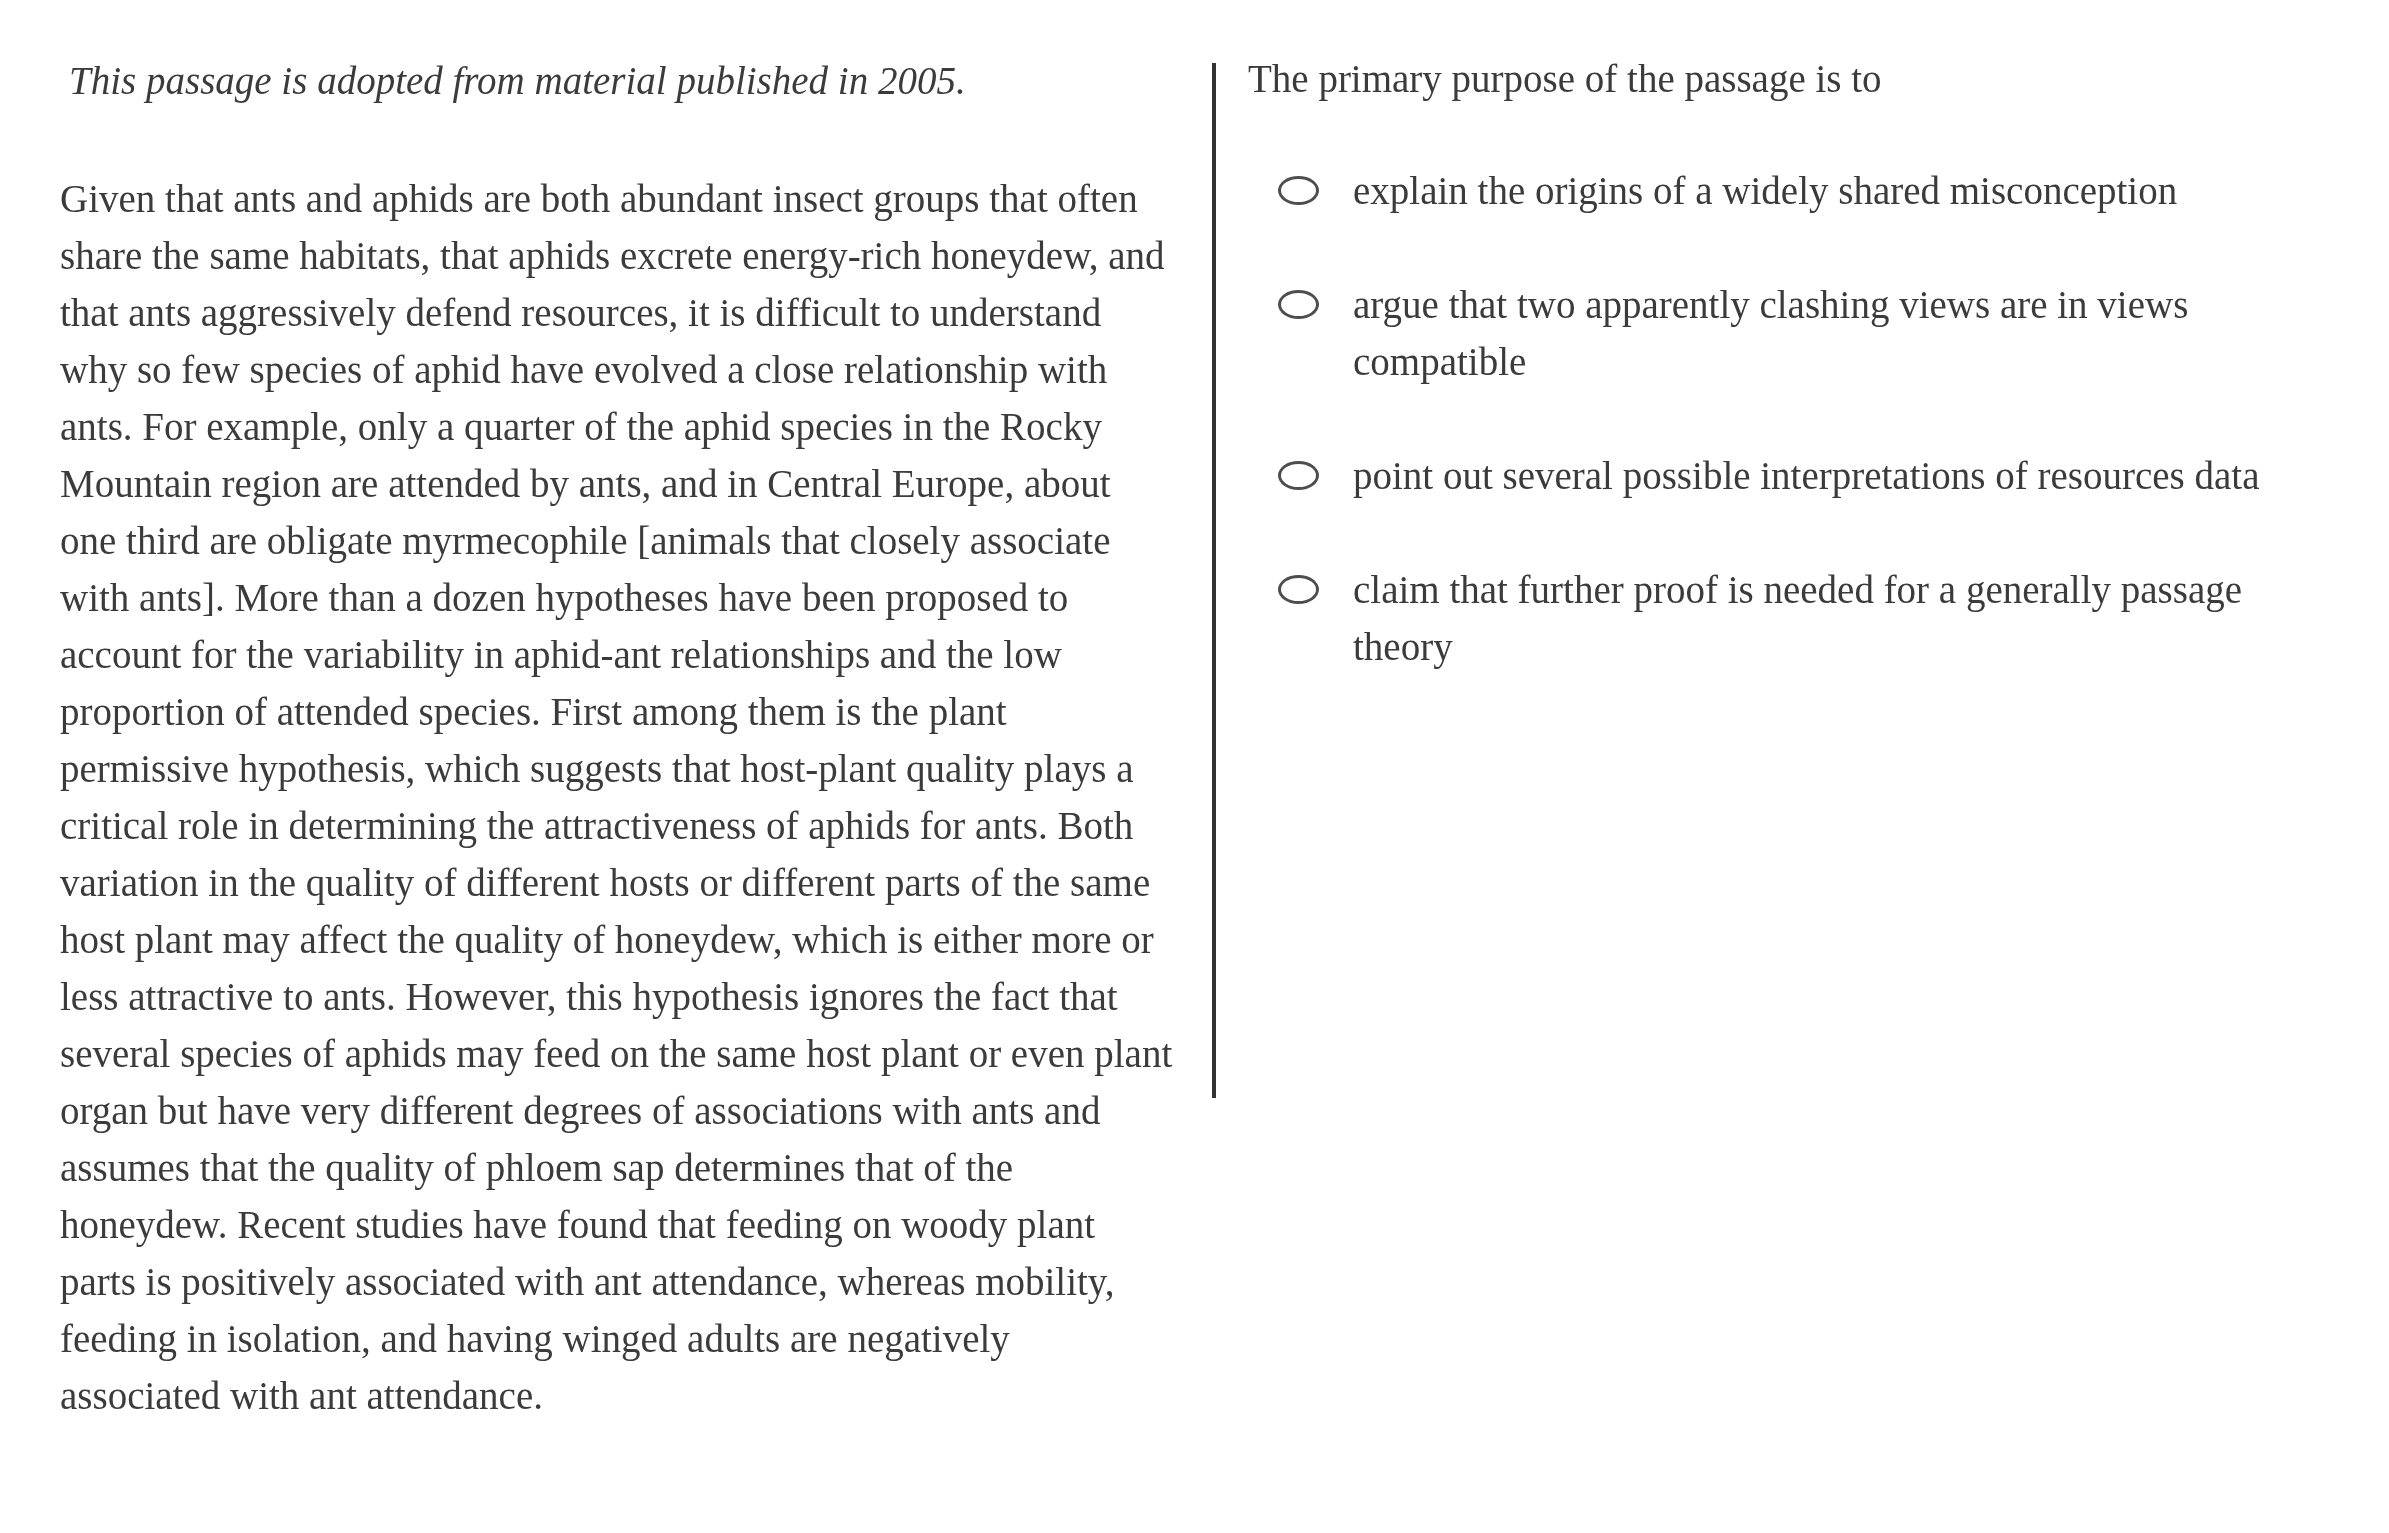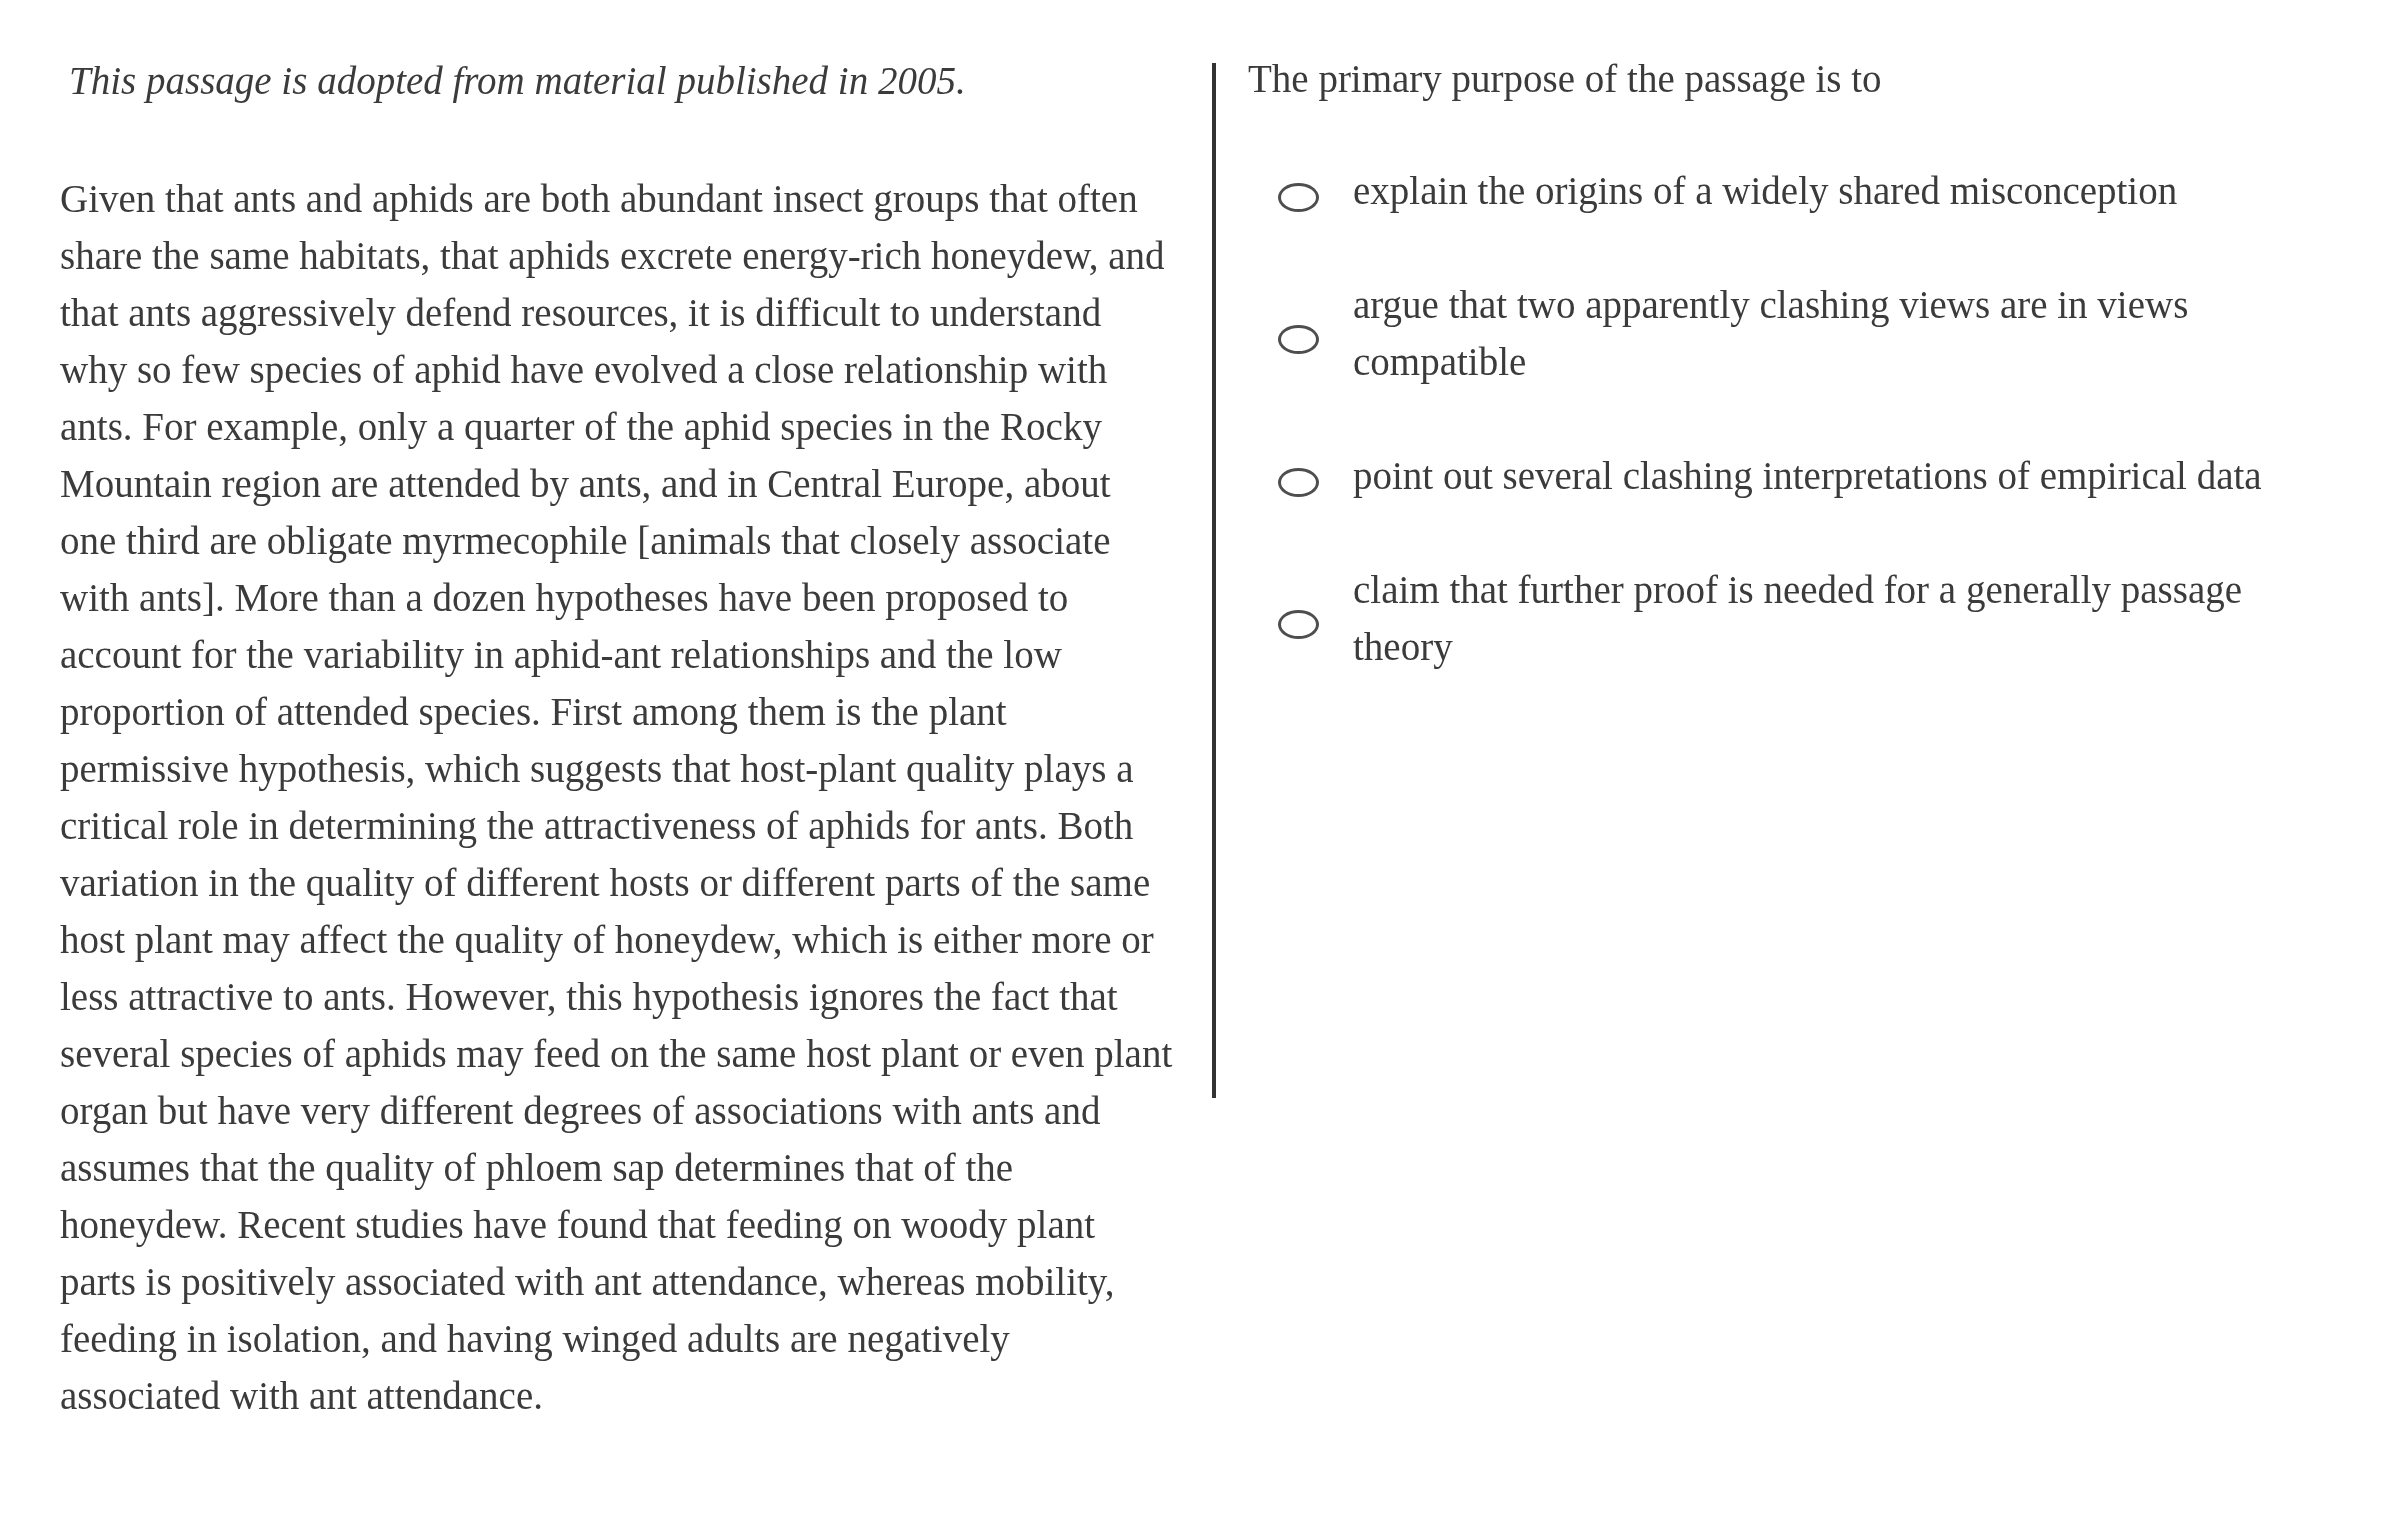--- a/index.html
+++ b/index.html
@@ -57,21 +57,21 @@
 
   .options {
     position: absolute;
     left: 1278px;
     top: 162px;
     width: 993px;
   }
 
   .option-row {
     display: flex;
-    align-items: center;
+    align-items: flex-start;
     margin-bottom: 57px;
     cursor: pointer;
   }
 
   .radio {
     flex: 0 0 auto;
     box-sizing: border-box;
     width: 41px;
     height: 29px;
     margin-top: 13.8px;
@@ -105,21 +105,21 @@
     <span class="option-label">explain the origins of a widely shared misconception</span>
   </div>
 
   <div class="option-row">
     <span class="radio"></span>
     <span class="option-label">argue that two apparently clashing views are in views compatible</span>
   </div>
 
   <div class="option-row">
     <span class="radio"></span>
-    <span class="option-label">point out several clashing interpretations of empirical data</span>
+    <span class="option-label">point out several possible interpretations of resources data</span>
   </div>
 
   <div class="option-row">
     <span class="radio"></span>
     <span class="option-label">claim that further proof is needed for a generally passage theory</span>
   </div>
 
 
 </div>
 

